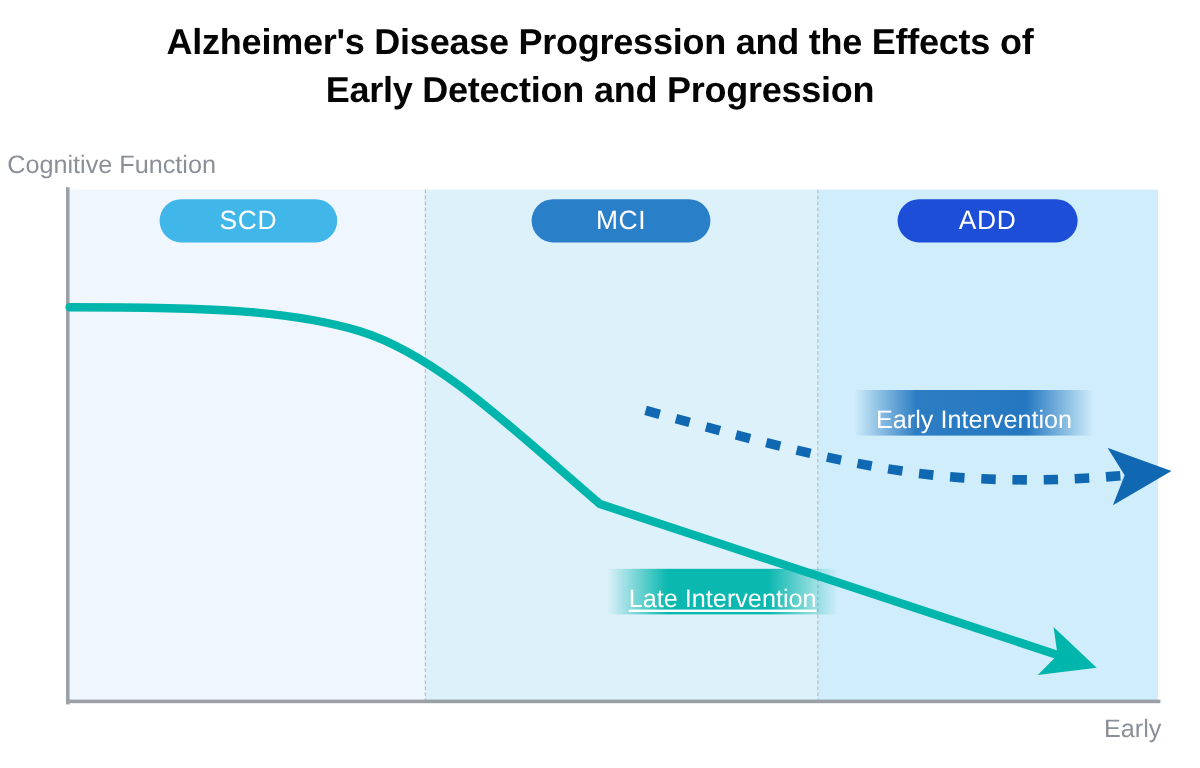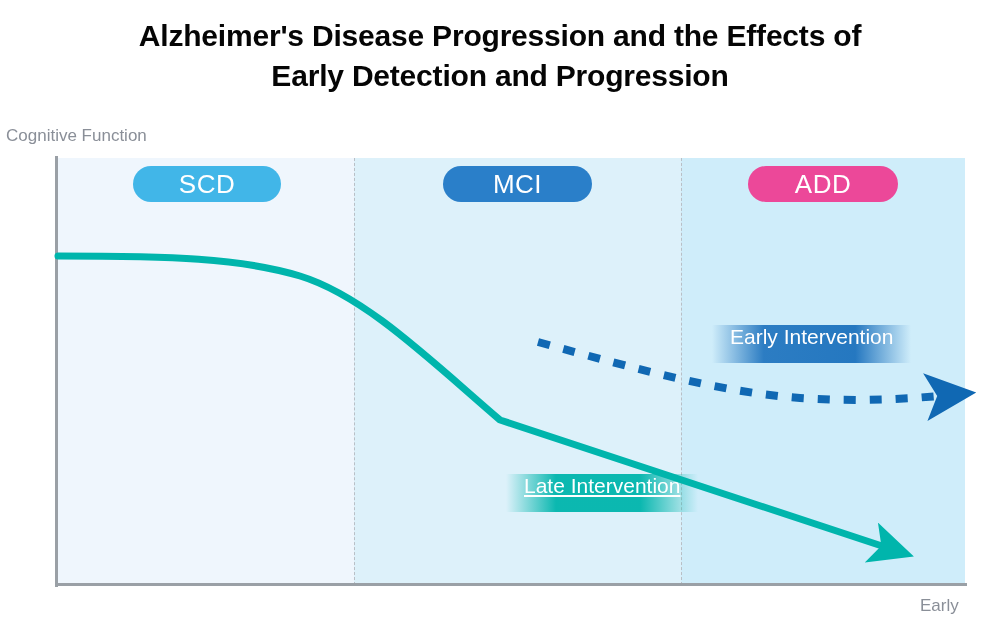--- a/index.html
+++ b/index.html
@@ -34,21 +34,21 @@
     color: #050505;
     line-height: 1.32;
     letter-spacing: -0.2px;
   }
   .chart-title .line { display: block; }
 
   
   .axis-label {
     position: absolute;
     color: #8a8f98;
-    font-size: 17px;
+    font-size: 21px;
     white-space: nowrap;
   }
   .axis-label.y-axis-label {
     left: 6px;
     top: 126px;
   }
   .axis-label.x-axis-label {
     left: 920px;
     top: 596px;
   }
@@ -92,30 +92,30 @@
 
   
   .stage-badge {
     position: absolute;
     height: 36px;
     border-radius: 18px;
     display: flex;
     align-items: center;
     justify-content: center;
     color: #ffffff;
-    font-size: 26px;
+    font-size: 22px;
     letter-spacing: 0.5px;
   }
 
   
   .intervention-label {
     position: absolute;
     height: 38px;
     display: flex;
-    align-items: flex-start;
+    align-items: flex-end;
     justify-content: center;
     color: #ffffff;
     font-size: 21px;
     padding: 0 18px;
     white-space: nowrap;
   }
   .intervention-label.early {
     background: linear-gradient(to right,
       rgba(30,115,190,0) 0%,
       rgba(30,115,190,0.92) 26%,
@@ -183,21 +183,21 @@
              C 640 370, 720 392, 800 398
              C 860 402, 905 399, 938 396" fill="none" stroke="#1068b3" stroke-width="8" stroke-linecap="butt" stroke-dasharray="12 14" marker-end="url(#arrow-blue)"></path>
   </svg>
 
   <div class="stage-badge" style="left:133px; top:166px; width:148px; background:#41b6e8;">
     <span>SCD</span>
   </div>
   <div class="stage-badge" style="left:443px; top:166px; width:149px; background:#2a7fc9;">
     <span>MCI</span>
   </div>
-  <div class="stage-badge" style="left:748px; top:166px; width:150px; background:#ec4899;text-align:center;">
+  <div class="stage-badge" style="left:748px; top:166px; width:150px; background:#1d4ed8;text-align:center;">
     <span>ADD</span>
   </div>
 
   <div class="intervention-label early" style="left:712px; top:325px;">
     <span>Early Intervention</span>
   </div>
   <div class="intervention-label late" style="left:506px; top:474px;">
     <span>Late Intervention</span>
   </div>
 

